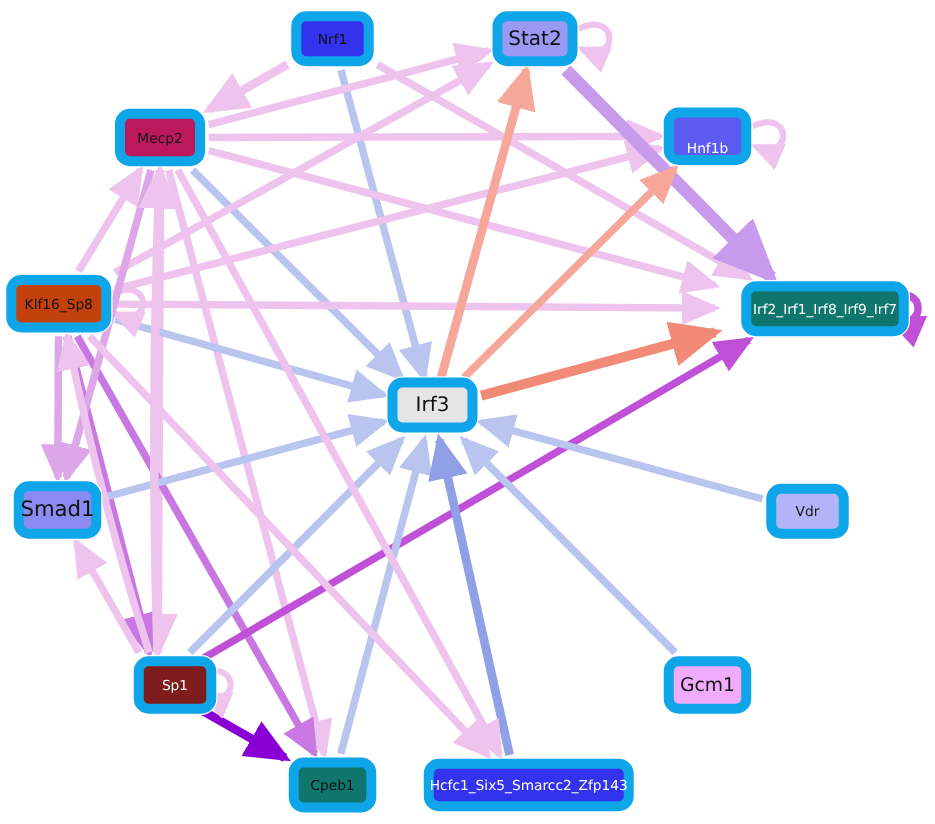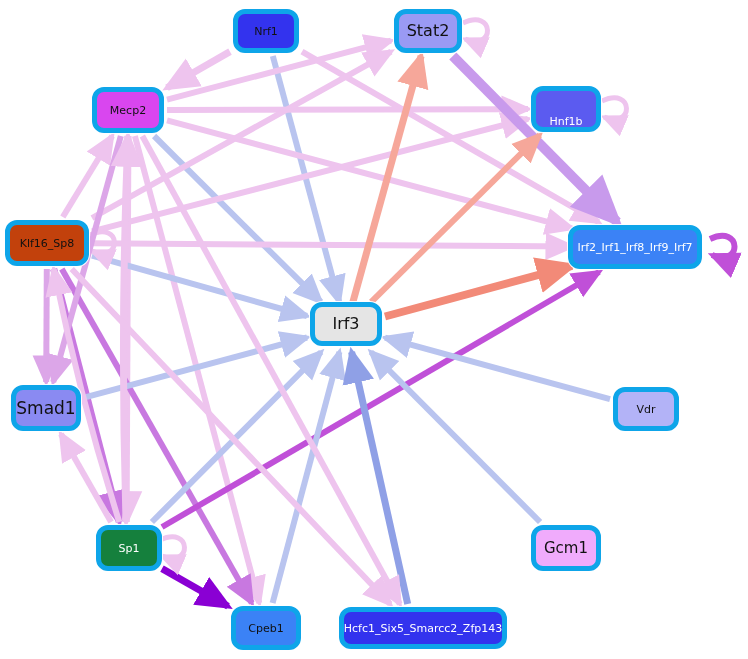--- a/index.html
+++ b/index.html
@@ -10,21 +10,21 @@
     font-family:"DejaVu Sans","Liberation Sans",sans-serif;
     overflow:hidden;
   }
   #graph-root{position:relative;width:748px;height:659px;background:#ffffff;}
   svg#edges{position:absolute;left:0;top:0;width:748px;height:659px;}
   .node{
     position:absolute;
     box-sizing:border-box;
     display:flex;align-items:center;justify-content:center;
     border-radius:12px;
-    border:5px solid #0ea5e9;
+    border:8px solid #0ea5e9;
     box-shadow:0 0 0 1px rgba(255,255,255,0.95);
     text-align:center;
     line-height:1;
     white-space:nowrap;
     font-size:11px;
     z-index:5;
   }
   .node-label{pointer-events:none;}
 </style>
 </head>
@@ -109,48 +109,48 @@
       </g>
   </svg>
 
   <div id="node-layer">
       <div class="node" style="left: 233px; top: 9px; width: 66px; height: 44px; background: rgb(51, 51, 238); color: rgb(17, 17, 17); font-size: 11px;">
         <span class="node-label">Nrf1</span>
       </div>
       <div class="node" style="left: 394px; top: 9px; width: 68px; height: 44px; background: rgb(154, 154, 244); color: rgb(17, 17, 17); font-size: 16px;">
         <span class="node-label">Stat2</span>
       </div>
-      <div class="node" style="left: 92px; top: 87px; width: 72px; height: 46px; background: #d946ef; color: rgb(17, 17, 17); font-size: 11px;">
+      <div class="node" style="left: 92px; top: 87px; width: 72px; height: 46px; background: #be185d; color: rgb(17, 17, 17); font-size: 11px;">
         <span class="node-label">Mecp2</span>
       </div>
       <div class="node" style="left: 531px; top: 86px; width: 70px; height: 46px; background: rgb(91, 91, 240); color: rgb(255, 255, 255); font-size: 11px; align-items: flex-end;">
         <span class="node-label">Hnf1b</span>
       </div>
       <div class="node" style="left: 5px; top: 220px; width: 84px; height: 46px; background: #c2410c; color: rgb(17, 17, 17); font-size: 11px;">
         <span class="node-label">Klf16_Sp8</span>
       </div>
-      <div class="node" style="left: 568px; top: 225px; width: 134px; height: 44px; background: #3b82f6; color: rgb(255, 255, 255); font-size: 11px;">
+      <div class="node" style="left: 593px; top: 225px; width: 134px; height: 44px; background: #0f766e; color: rgb(255, 255, 255); font-size: 11px;">
         <span class="node-label">Irf2_Irf1_Irf8_Irf9_Irf7</span>
       </div>
       <div class="node" style="left: 310px; top: 302px; width: 72px; height: 44px; background: #e5e5e5; color: rgb(17, 17, 17); font-size: 16px;">
         <span class="node-label">Irf3</span>
       </div>
       <div class="node" style="left: 11px; top: 385px; width: 70px; height: 46px; background: rgb(138, 138, 242); color: rgb(17, 17, 17); font-size: 17px;">
         <span class="node-label">Smad1</span>
       </div>
       <div class="node" style="left: 613px; top: 387px; width: 66px; height: 44px; background: rgb(179, 179, 247); color: rgb(17, 17, 17); font-size: 11px;">
         <span class="node-label">Vdr</span>
       </div>
-      <div class="node" style="left: 96px; top: 525px; width: 66px; height: 46px; background: #15803d; color: rgb(255, 255, 255); font-size: 11px;">
+      <div class="node" style="left: 107px; top: 525px; width: 66px; height: 46px; background: #7f1d1d; color: rgb(255, 255, 255); font-size: 11px;">
         <span class="node-label">Sp1</span>
       </div>
       <div class="node" style="left: 531px; top: 525px; width: 70px; height: 46px; background: #f0abfc; color: rgb(17, 17, 17); font-size: 15px;">
         <span class="node-label">Gcm1</span>
       </div>
-      <div class="node" style="left: 231px; top: 606px; width: 70px; height: 44px; background: #3b82f6; color: rgb(17, 17, 17); font-size: 11px;">
+      <div class="node" style="left: 231px; top: 606px; width: 70px; height: 44px; background: #0f766e; color: rgb(17, 17, 17); font-size: 11px;">
         <span class="node-label">Cpeb1</span>
       </div>
       <div class="node" style="left: 329px; top: 607px; width: 168px; height: 42px; background: rgb(51, 51, 238); color: rgb(255, 255, 255); font-size: 11px; margin-left: 10px;">
         <span class="node-label">Hcfc1_Six5_Smarcc2_Zfp143</span>
       </div>
     </div>
 
 </div>
 
 </body></html>

